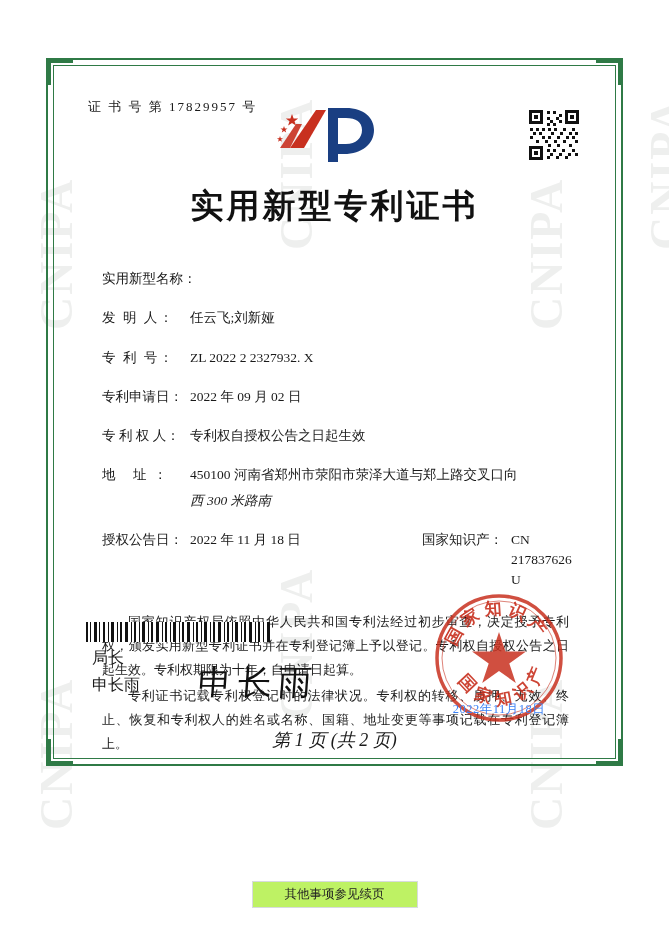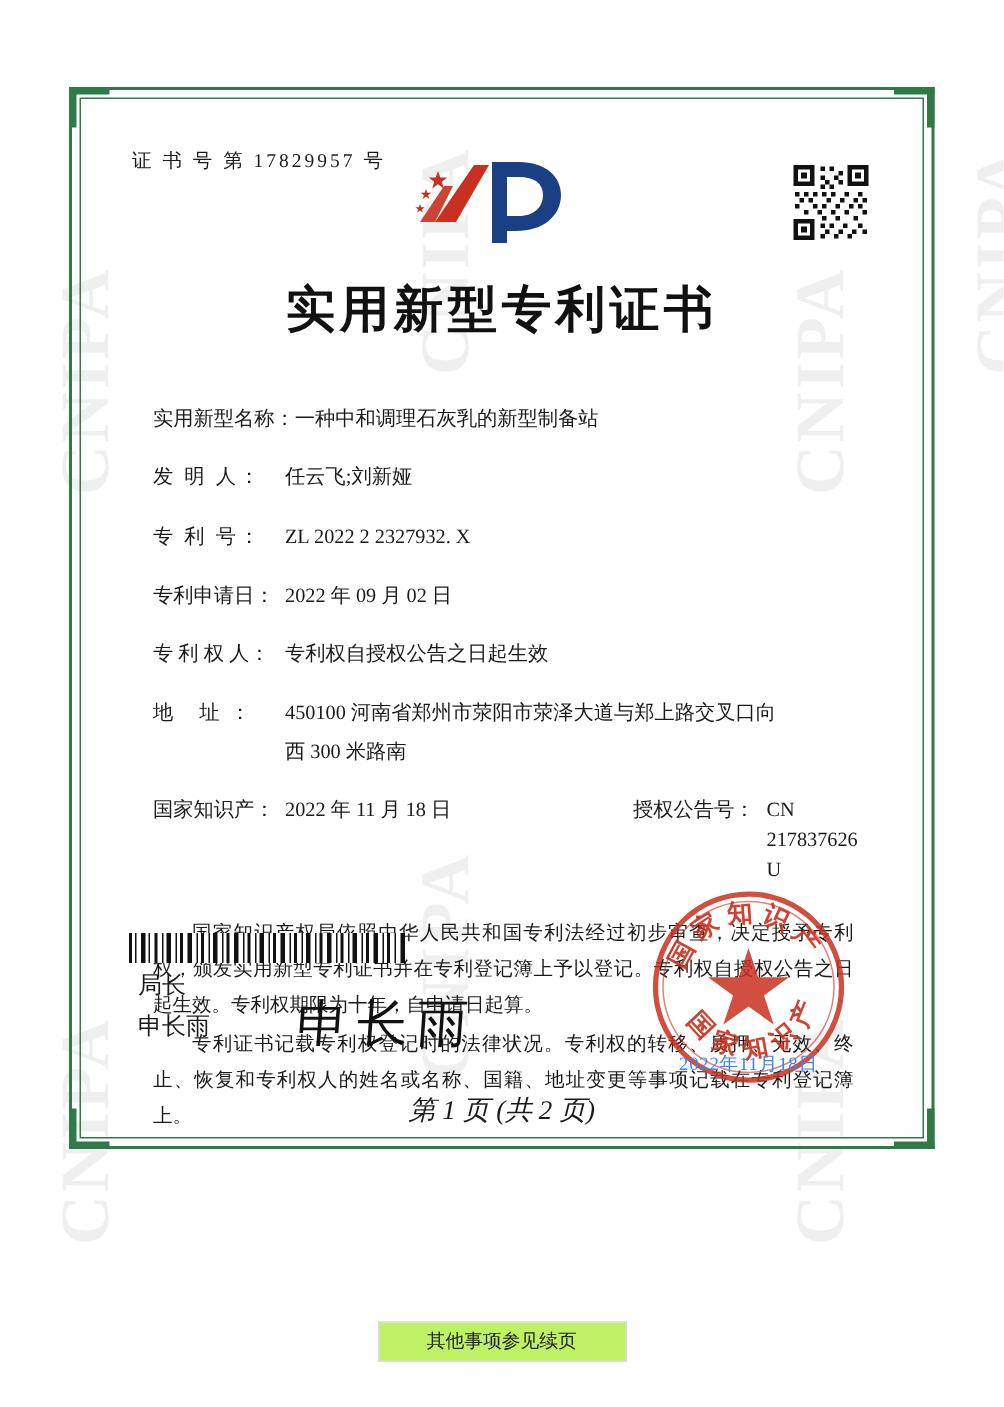--- a/index.html
+++ b/index.html
@@ -139,20 +139,21 @@
   }
   .label.sp4 { letter-spacing: 7px; }
   .label.sp2 { letter-spacing: 2px; }
   .label.sp0 { letter-spacing: 0px; }
   .row .value {
     flex: 1 1 auto;
   }
   .value .line2 {
     display: block;
     margin-top: 5px;
+    font-style: italic;
   }
   .row.two .value { flex: 0 0 auto; min-width: 210px; }
   .row.two .label2 {
     flex: 0 0 auto;
     margin-left: 22px;
     white-space: nowrap;
   }
   .row.two .value2 { margin-left: 8px; }
 
   
@@ -339,21 +340,20 @@
         </g>
       </svg>
     </div>
 
     <div class="title">实用新型专利证书</div>
 
     <div class="fields">
 
       <div class="row">
         <div class="label sp0">实用新型名称：</div>
-        <div class="value">一种中和调理石灰乳的新型制备站</div>
       </div>
 
       <div class="row">
         <div class="label sp2">发 明 人：</div>
         <div class="value">任云飞;刘新娅</div>
       </div>
 
       <div class="row">
         <div class="label sp2">专 利 号：</div>
         <div class="value">ZL 2022 2 2327932. X</div>
@@ -371,23 +371,23 @@
 
       <div class="row">
         <div class="label sp4">地 址：</div>
         <div class="value">
           <span>450100 河南省郑州市荥阳市荥泽大道与郑上路交叉口向</span>
           <span class="line2">西 300 米路南</span>
         </div>
       </div>
 
       <div class="row two">
-        <div class="label sp0">国家知识产：</div>
+        <div class="label sp0">授权公告日：</div>
         <div class="value">2022 年 11 月 18 日</div>
-        <div class="label2">授权公告号：</div>
+        <div class="label2">国家知识产：</div>
         <div class="value2">CN 217837626 U</div>
       </div>
 
     </div>
 
     <div class="para">国家知识产权局依照中华人民共和国专利法经过初步审查，决定授予专利权，颁发实用新型专利证书并在专利登记簿上予以登记。专利权自授权公告之日起生效。专利权期限为十年，自申请日起算。</div>
     <div class="para">专利证书记载专利权登记时的法律状况。专利权的转移、质押、无效、终止、恢复和专利权人的姓名或名称、国籍、地址变更等事项记载在专利登记簿上。</div>
 
     <div class="barcode">
       <svg width="184" height="20" viewBox="0 0 184 20" xmlns="http://www.w3.org/2000/svg" aria-hidden="true">

